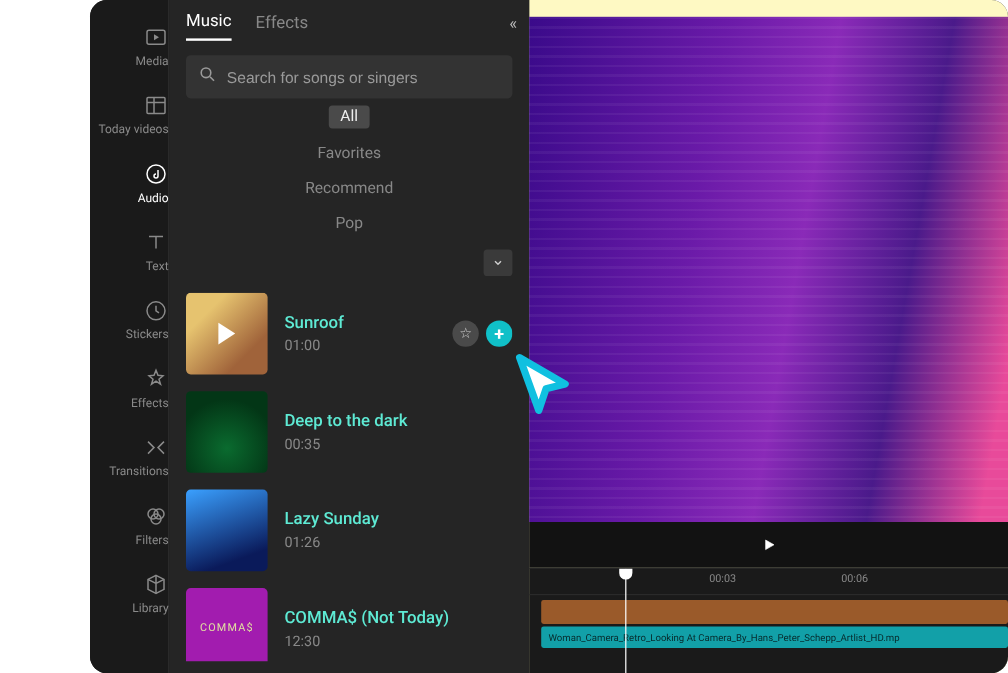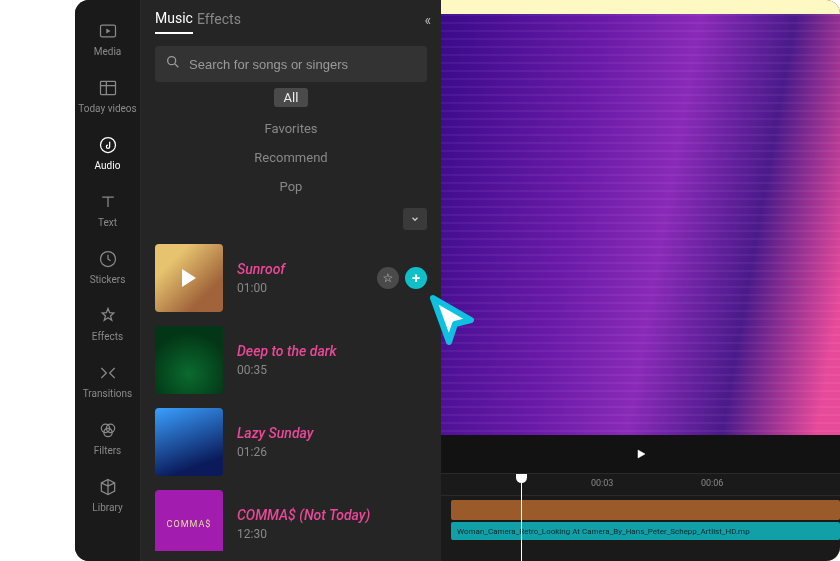--- a/index.html
+++ b/index.html
@@ -27,21 +27,21 @@
     flex-direction: column;
     align-items: center;
     padding-top: 10px;
     border-right: 1px solid #2a2a2a;
     flex-shrink: 0;
   }
   .vnav-item {
     width: 66px;
     display: flex;
     flex-direction: column;
-    align-items: center;
+    align-items: flex-end;
     justify-content: center;
     color: #8a8a8a;
     font-size: 10px;
     padding: 10px 0;
     cursor: pointer;
   }
   .vnav-item.active { color: #fff; }
   .vnav-item .ic { width: 22px; height: 22px; display:flex; align-items:center; justify-content:center; margin-bottom:4px; }
   .vnav-item svg { stroke: currentColor; fill: none; stroke-width: 1.5; }
 
@@ -51,21 +51,21 @@
     background: #252525;
     display: flex;
     flex-direction: column;
     padding: 10px 14px;
     flex-shrink: 0;
     position: relative;
   }
   .panel-tabs {
     display: flex;
     align-items: center;
-    gap: 4px;
+    gap: 20px;
     margin-bottom: 12px;
     position: relative;
   }
   .panel-tabs .tab {
     font-size: 14px;
     color: #888;
     padding-bottom: 6px;
     cursor: pointer;
   }
   .panel-tabs .tab.active {
@@ -140,21 +140,21 @@
   .play-ov {
     position: absolute;
     left: 50%; top: 50%;
     transform: translate(-50%,-50%);
     width: 0; height: 0;
     border-left: 14px solid #fff;
     border-top: 9px solid transparent;
     border-bottom: 9px solid transparent;
   }
   .tmeta { flex: 1; display: flex; flex-direction: column; gap: 4px; }
-  .tname { color: #ec4899; font-size: 14px; font-weight: 500; font-style: italic;}
+  .tname { color: #5eead4; font-size: 14px; font-weight: 500;}
   .tdur { color: #888; font-size: 12px; }
   .tactions { display:flex; align-items:center; gap:6px; }
   .star {
     width: 22px; height: 22px;
     border-radius: 50%;
     background: #4a4a4a;
     display:flex; align-items:center; justify-content:center;
     color: #ccc;
     font-size: 12px;
   }

